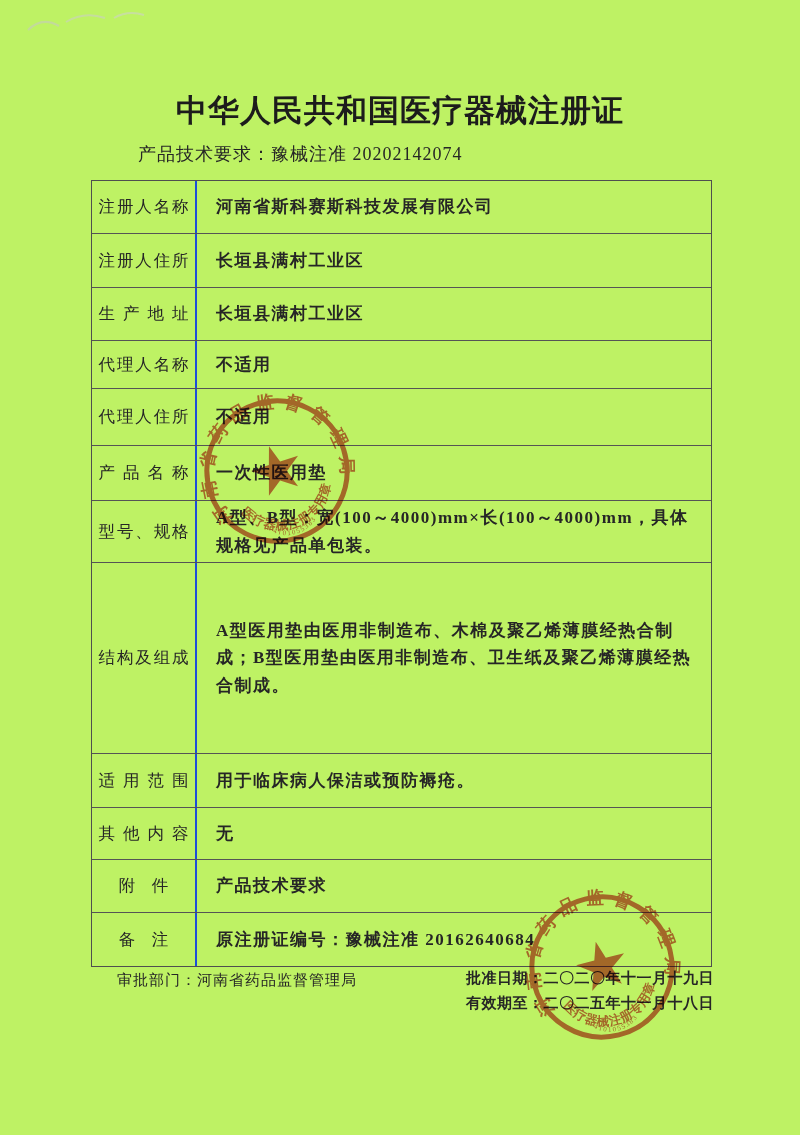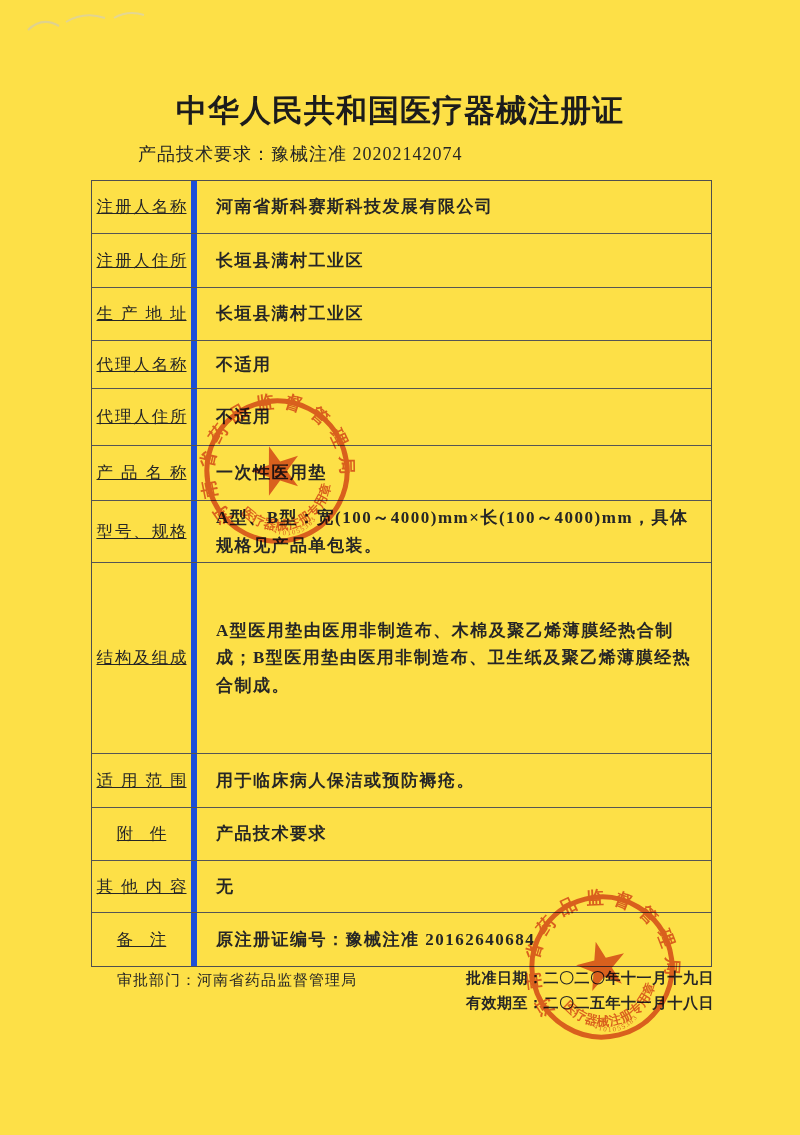--- a/index.html
+++ b/index.html
@@ -1,40 +1,40 @@
 <!DOCTYPE html>
 <html><head>
 <meta charset="utf-8">
 <style>
   html,body{margin:0;padding:0;background:#ffffff;}
   .page{
-    position:relative;width:800px;height:1135px;background:#fde047;overflow:hidden;
+    position:relative;width:800px;height:1135px;background:#bef264;overflow:hidden;
     font-family:"Liberation Serif","DejaVu Serif",serif;color:#2a2a2a;
   }
   
   .marks{position:absolute;left:22px;top:2px;opacity:.55;}
   
   .title{
     position:absolute;top:90px;left:0;width:100%;text-align:center;
     font-size:31px;font-weight:700;letter-spacing:1px;color:#1c1c1c;
   }
   .cert-no{
     position:absolute;top:142px;left:138px;font-size:18px;letter-spacing:1px;color:#262626;
   }
   
   .cert-table{
     position:absolute;left:91px;top:180px;width:621px;box-sizing:border-box;
     border:1px solid #4f4f4f;background:transparent;
   }
   .row{display:flex;box-sizing:border-box;border-bottom:1px solid #555;}
   .row:last-child{border-bottom:none;}
   .cell-label{
-    width:105px;box-sizing:border-box;border-right:6px solid #1d4ed8;
+    width:105px;box-sizing:border-box;border-right:2px solid #1d4ed8;
     display:flex;align-items:center;justify-content:center;
-    font-size:16.5px;color:#262626;flex-shrink:0;text-decoration:underline;
+    font-size:16.5px;color:#262626;flex-shrink:0;
   }
   .cell-label .lab{width:90px;text-align:justify;text-align-last:justify;}
   .cell-label .lab.short{text-align:center;text-align-last:center;}
   .cell-value{
     flex:1;display:flex;align-items:center;box-sizing:border-box;
     padding:4px 16px 4px 19px;font-size:17px;line-height:1.62;
     letter-spacing:1.5px;color:#262626;font-weight:bold;
   }
   
   .f-dept{position:absolute;left:117px;top:971px;font-size:15px;letter-spacing:1px;color:#262626;}
@@ -129,34 +129,34 @@
         </div>
     </div>
     <div class="row" style="height:54px">
       <div class="cell-label">
           <span class="lab">适用范围</span>
         </div>
       <div class="cell-value">
           <span>用于临床病人保洁或预防褥疮。</span>
         </div>
     </div>
+    <div class="row" style="height:52px">
+      <div class="cell-label">
+          <span class="lab">其他内容</span>
+        </div>
+      <div class="cell-value">
+          <span>无</span>
+        </div>
+    </div>
     <div class="row" style="height:53px">
       <div class="cell-label">
           <span class="lab short">附　件</span>
         </div>
       <div class="cell-value">
           <span>产品技术要求</span>
-        </div>
-    </div>
-    <div class="row" style="height:52px">
-      <div class="cell-label">
-          <span class="lab">其他内容</span>
-        </div>
-      <div class="cell-value">
-          <span>无</span>
         </div>
     </div>
     <div class="row" style="height:53px">
       <div class="cell-label">
           <span class="lab short">备　注</span>
         </div>
       <div class="cell-value">
           <span>原注册证编号：豫械注准 20162640684</span>
         </div>
     </div>

